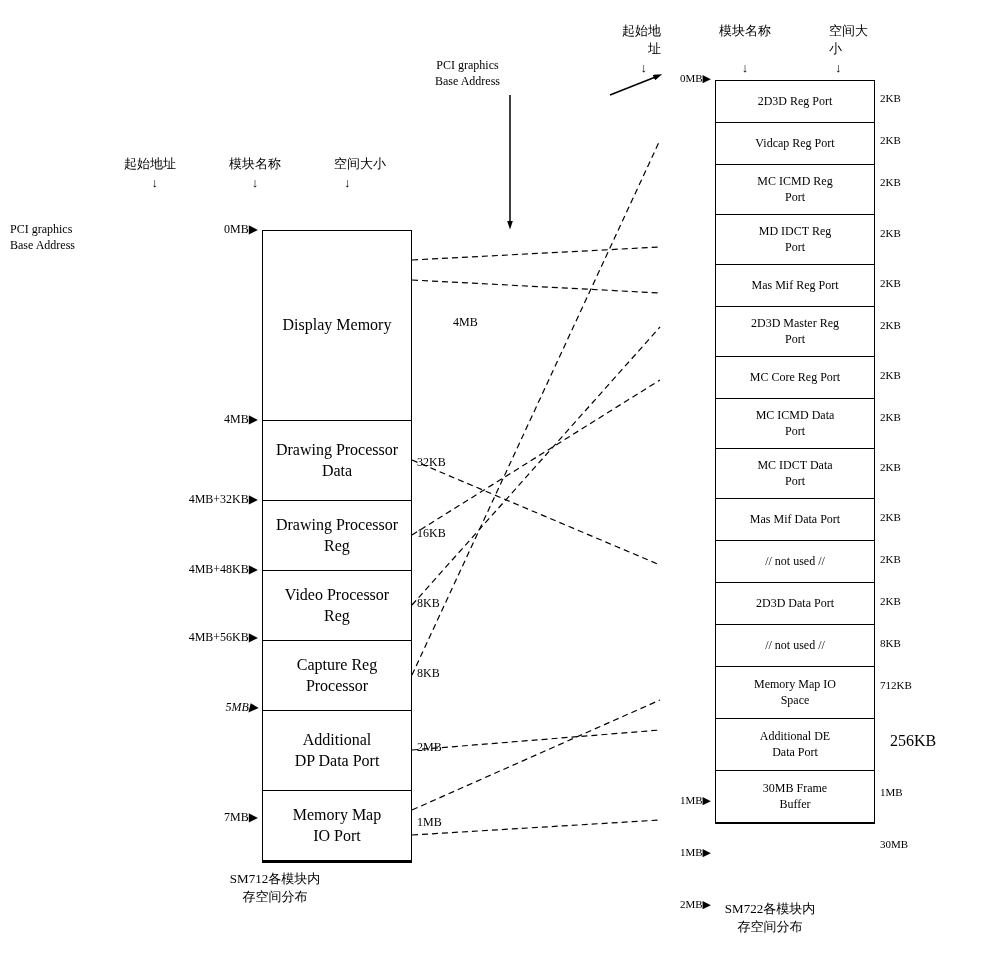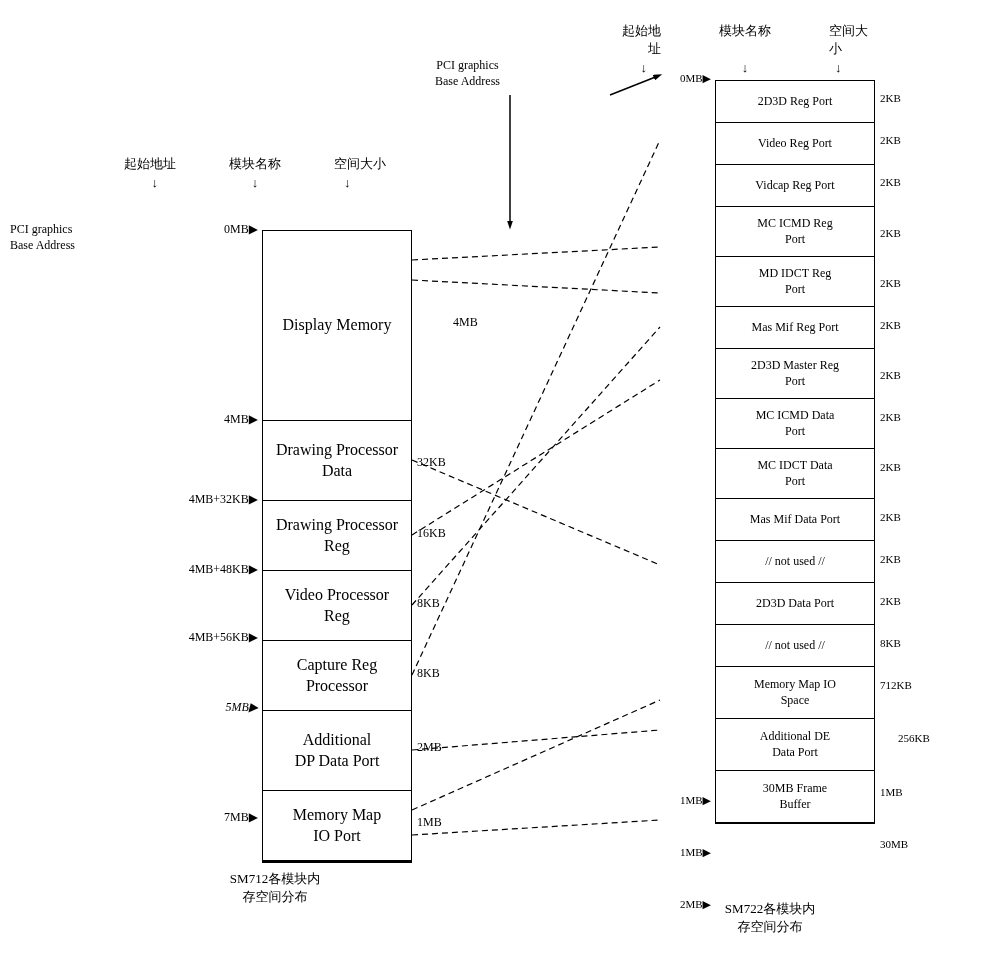--- a/index.html
+++ b/index.html
@@ -157,26 +157,26 @@
       <div style="width:55px; position:relative;">
         <div style="position:absolute; top:-8px; right:4px; font-size:11px;">0MB▶</div>
 
         <div style="position:absolute; top:714px; right:4px; font-size:11px;">1MB▶</div>
         <div style="position:absolute; top:766px; right:4px; font-size:11px;">1MB▶</div>
         <div style="position:absolute; top:818px; right:4px; font-size:11px;">2MB▶</div>
       </div>
 
       <div style="width:160px; border:1.5px solid #000;">
         <div class="right-module-cell" style="height:42px;">2D3D Reg Port</div>
-        <div class="right-module-cell" style="height:42px;">Video Reg Port</div>
         <div class="right-module-cell" style="height:42px;">Vidcap Reg Port</div>
         <div class="right-module-cell" style="height:50px;">MC ICMD Reg<br>Port</div>
         <div class="right-module-cell" style="height:50px;">MD IDCT Reg<br>Port</div>
         <div class="right-module-cell" style="height:42px;">Mas Mif Reg Port</div>
         <div class="right-module-cell" style="height:50px;">2D3D Master Reg<br>Port</div>
+        <div class="right-module-cell" style="height:42px;">MC Core Reg Port</div>
         <div class="right-module-cell" style="height:50px;">MC ICMD Data<br>Port</div>
         <div class="right-module-cell" style="height:50px;">MC IDCT Data<br>Port</div>
         <div class="right-module-cell" style="height:42px;">Mas Mif Data Port</div>
         <div class="right-module-cell" style="height:42px;">// not used //</div>
         <div class="right-module-cell" style="height:42px;">2D3D Data Port</div>
         <div class="right-module-cell" style="height:42px;">// not used //</div>
         <div class="right-module-cell" style="height:52px;">Memory Map IO<br>Space</div>
         <div class="right-module-cell" style="height:52px;">Additional DE<br>Data Port</div>
         <div class="right-module-cell" style="height:52px;">30MB Frame<br>Buffer</div>
       </div>
@@ -190,21 +190,21 @@
         <div style="position:absolute; top:197px; left:5px; font-size:11px;">2KB</div>
         <div style="position:absolute; top:239px; left:5px; font-size:11px;">2KB</div>
         <div style="position:absolute; top:289px; left:5px; font-size:11px;">2KB</div>
         <div style="position:absolute; top:331px; left:5px; font-size:11px;">2KB</div>
         <div style="position:absolute; top:381px; left:5px; font-size:11px;">2KB</div>
         <div style="position:absolute; top:431px; left:5px; font-size:11px;">2KB</div>
         <div style="position:absolute; top:473px; left:5px; font-size:11px;">2KB</div>
         <div style="position:absolute; top:515px; left:5px; font-size:11px;">2KB</div>
         <div style="position:absolute; top:557px; left:5px; font-size:11px;">8KB</div>
         <div style="position:absolute; top:599px; left:5px; font-size:11px;">712KB</div>
-        <div style="position:absolute; top:652px; left:23px; font-size:11px;">256KB</div>
+        <div style="position:absolute; top:652px; left:15px; font-size:16px;">256KB</div>
         <div style="position:absolute; top:706px; left:5px; font-size:11px;">1MB</div>
         <div style="position:absolute; top:758px; left:5px; font-size:11px;">30MB</div>
       </div>
     </div>
   </div>
 
   <div style="position:absolute; left:690px; top:900px; font-size:13px; text-align:center; width:160px;">
     <div>SM722各模块内</div>
     <div>存空间分布</div>
   </div>

